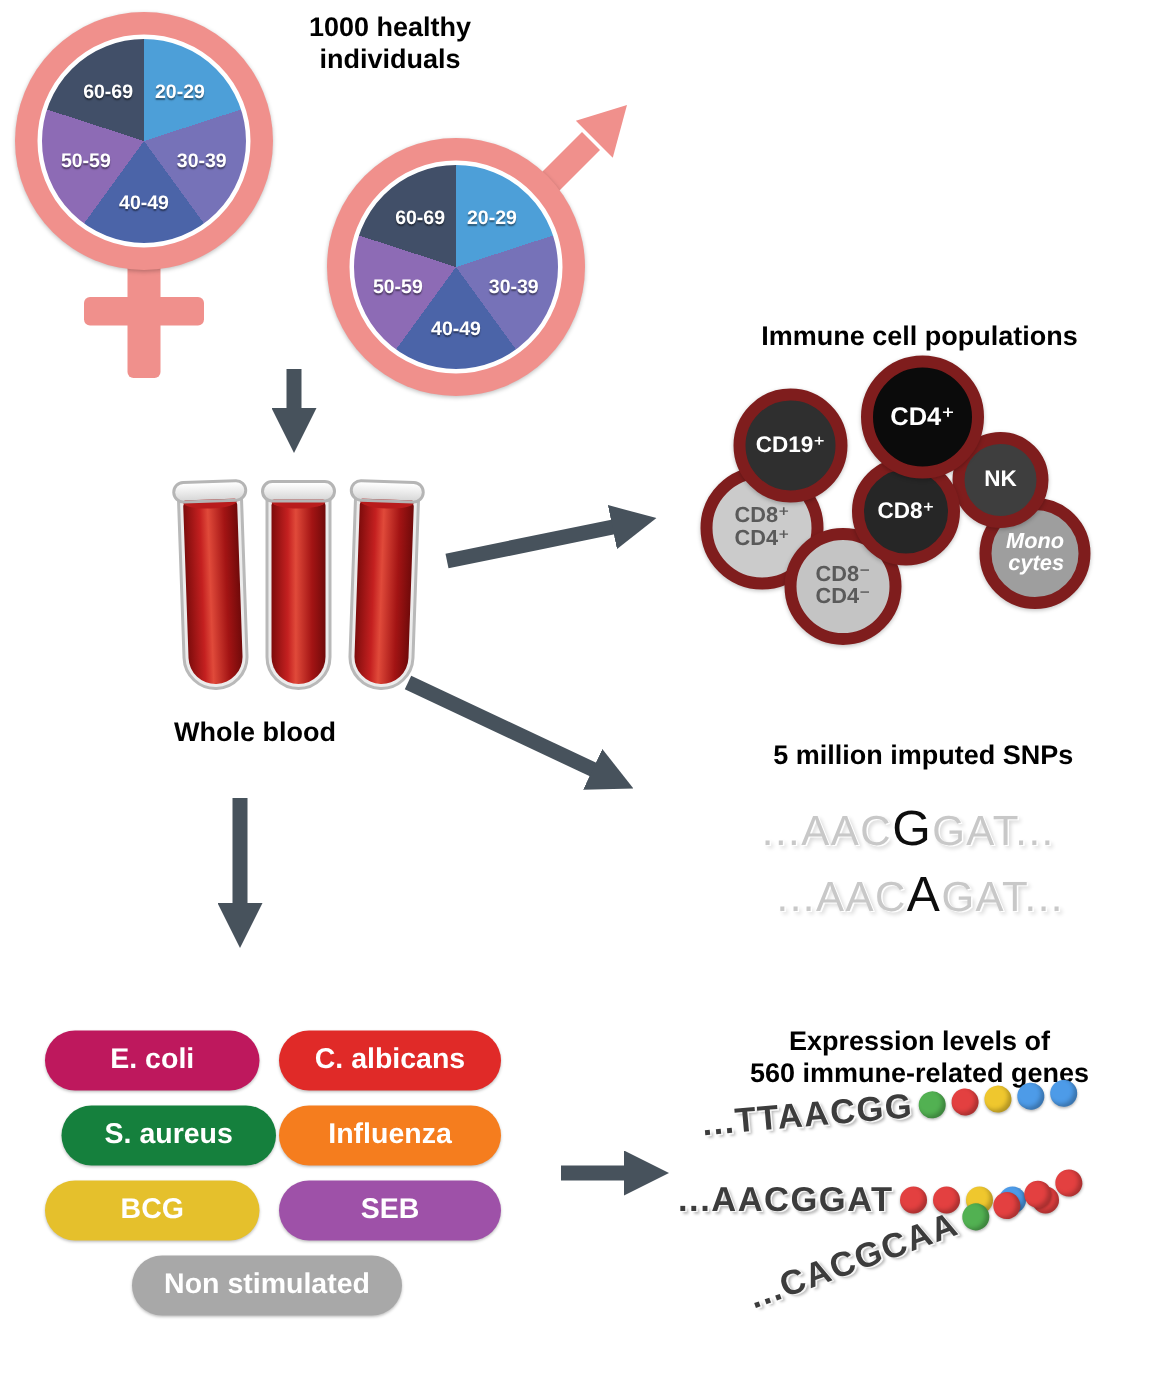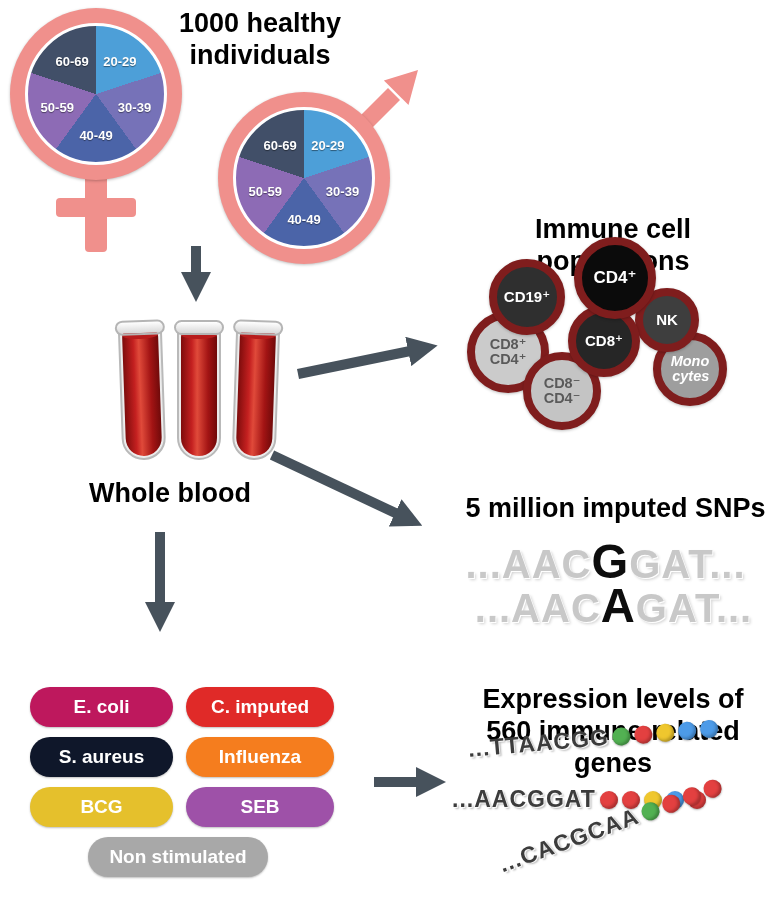--- a/index.html
+++ b/index.html
@@ -1,21 +1,21 @@
 <!DOCTYPE html>
 <html><head>
 <meta charset="utf-8">
 <style>
   html,body { margin:0; padding:0; background:#fff; }
   .canvas {
     position:relative; width:771px; height:922px; background:#fff; overflow:hidden;
     font-family:"Liberation Sans","DejaVu Sans",sans-serif;
   }
   .heading {
-    position:absolute; font-weight:bold; color:#000; font-size:27px; line-height:1.18;
+    position:absolute; font-weight:bold; color:#000; font-size:18px; line-height:1.18;
     text-align:center; white-space:pre-line;
   }
 
   
   .gender { position:absolute; }
   .female { left:10px; top:8px; width:172px; height:250px; }
   .male   { left:218px; top:92px; width:172px; height:172px; }
   .ring {
     position:absolute; left:0; top:0; width:172px; height:172px; border-radius:50%;
     background:#F0908C; box-shadow:0 1px 3px rgba(0,0,0,.25);
@@ -68,21 +68,21 @@
     box-shadow:0 1px 3px rgba(0,0,0,.25);
   }
   .cell.light-text { color:#fff; }
   .cell.dark-text  { color:#5a5a5a; }
   .cell-lg { font-size:17px; }
   .cell-md { font-size:15px; }
 
   
   .snp-row {
     position:absolute; width:331px; text-align:center; white-space:nowrap;
-    font-weight:bold; font-size:40px; letter-spacing:1px; color:#c8c8c8;
+    font-weight:normal; font-size:28px; letter-spacing:1px; color:#c8c8c8;
     text-shadow:1px 1px 0 #ffffff, 2px 2px 3px rgba(0,0,0,.18);
   }
   .snp-var { color:#0d0d0d; font-size:1.18em; text-shadow:none; }
 
   
   .pill {
     position:absolute; height:40px; border-radius:20px; color:#fff; font-weight:bold;
     font-size:19px; line-height:40px; text-align:center; box-shadow:0 1px 2px rgba(0,0,0,.25);
   }
 
@@ -188,22 +188,22 @@
 
   <div class="heading" style="left:460px; top:493px; width:311px;">5 million imputed SNPs</div>
   <div class="snp-row" style="left:440px; top:534px;">
     <span>...AAC</span><span class="snp-var">G</span><span>GAT...</span>
   </div>
   <div class="snp-row" style="left:448px; top:578px;">
     <span>...AAC</span><span class="snp-var">A</span><span>GAT...</span>
   </div>
 
   <div class="pill" style="left: 30px; top: 687px; width: 143px; background-color: #be185d;">E. coli</div>
-  <div class="pill" style="left: 186px; top: 687px; width: 148px; background-color: rgb(224, 42, 40);">C. imputed</div>
-  <div class="pill" style="left: 30px; top: 737px; width: 143px; background-color: #0f172a;">S. aureus</div>
+  <div class="pill" style="left: 186px; top: 687px; width: 148px; background-color: rgb(224, 42, 40);">C. albicans</div>
+  <div class="pill" style="left: 41px; top: 737px; width: 143px; background-color: #15803d;">S. aureus</div>
   <div class="pill" style="left: 30px; top: 787px; width: 143px; background-color: rgb(229, 192, 44);">BCG</div>
   <div class="pill" style="left: 186px; top: 737px; width: 148px; background-color: rgb(245, 125, 30);">Influenza</div>
   <div class="pill" style="left: 186px; top: 787px; width: 148px; background-color: rgb(158, 81, 168);">SEB</div>
   <div class="pill" style="left: 88px; top: 837px; width: 180px; background-color: rgb(168, 168, 168);">Non stimulated</div>
 
   <div class="heading" style="left:455px; top:684px; width:316px;">Expression levels of
 560 immune-related genes</div>
 
   <div class="expr-row" style="left:468px; top:736px; transform:rotate(-5deg);">
     <span class="expr-text">...TTAACGG</span><span class="dot" style="background-color: rgb(82, 177, 82);"></span><span class="dot" style="background-color: rgb(227, 64, 64);"></span><span class="dot" style="background-color: rgb(239, 199, 46);"></span><span class="dot" style="background-color: rgb(77, 155, 232);"></span><span class="dot" style="background-color: rgb(77, 155, 232);"></span>

